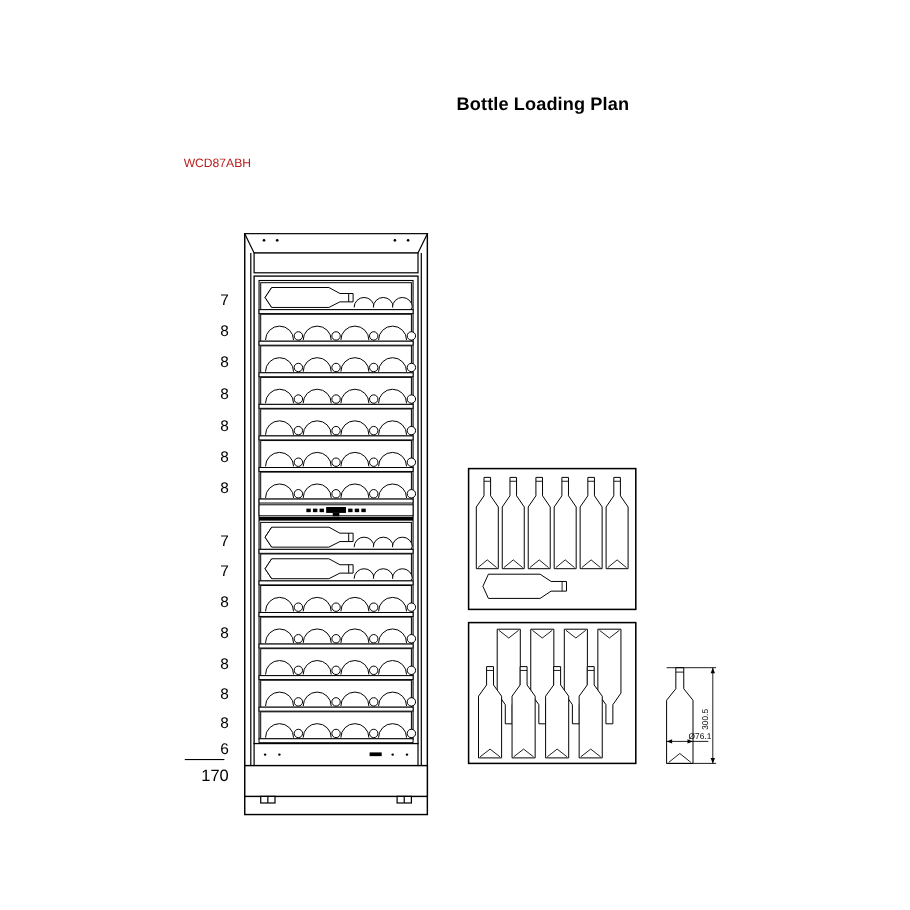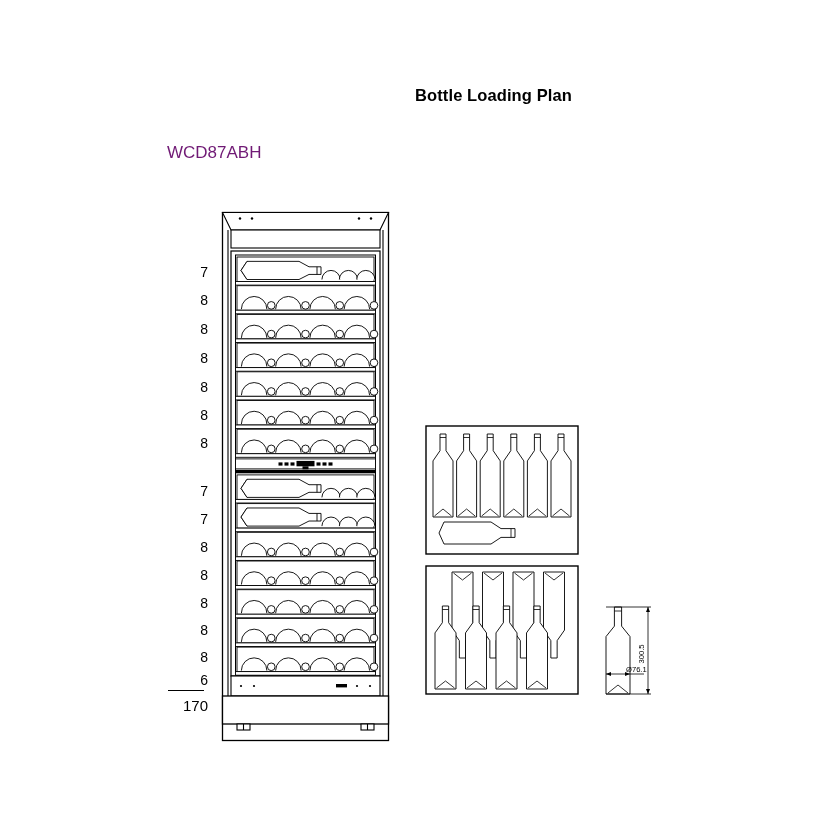--- a/index.html
+++ b/index.html
@@ -22,22 +22,22 @@
     text-align: center;
     padding-left: 160px;
     font-size: 16.5px;
     font-weight: bold;
     color: #000;
     letter-spacing: 0.1px;
   }
   .model {
     position: absolute;
     left: 167px; top: 143px;
-    font-size: 17px;
-    color: #701a75;
+    font-size: 11px;
+    color: #b91c1c;
   }
   
   .counts {
     position: absolute;
     left: 160px; top: 212px;
     width: 48px;
     text-align: right;
   }
   .count-row {
     font-size: 14px;

